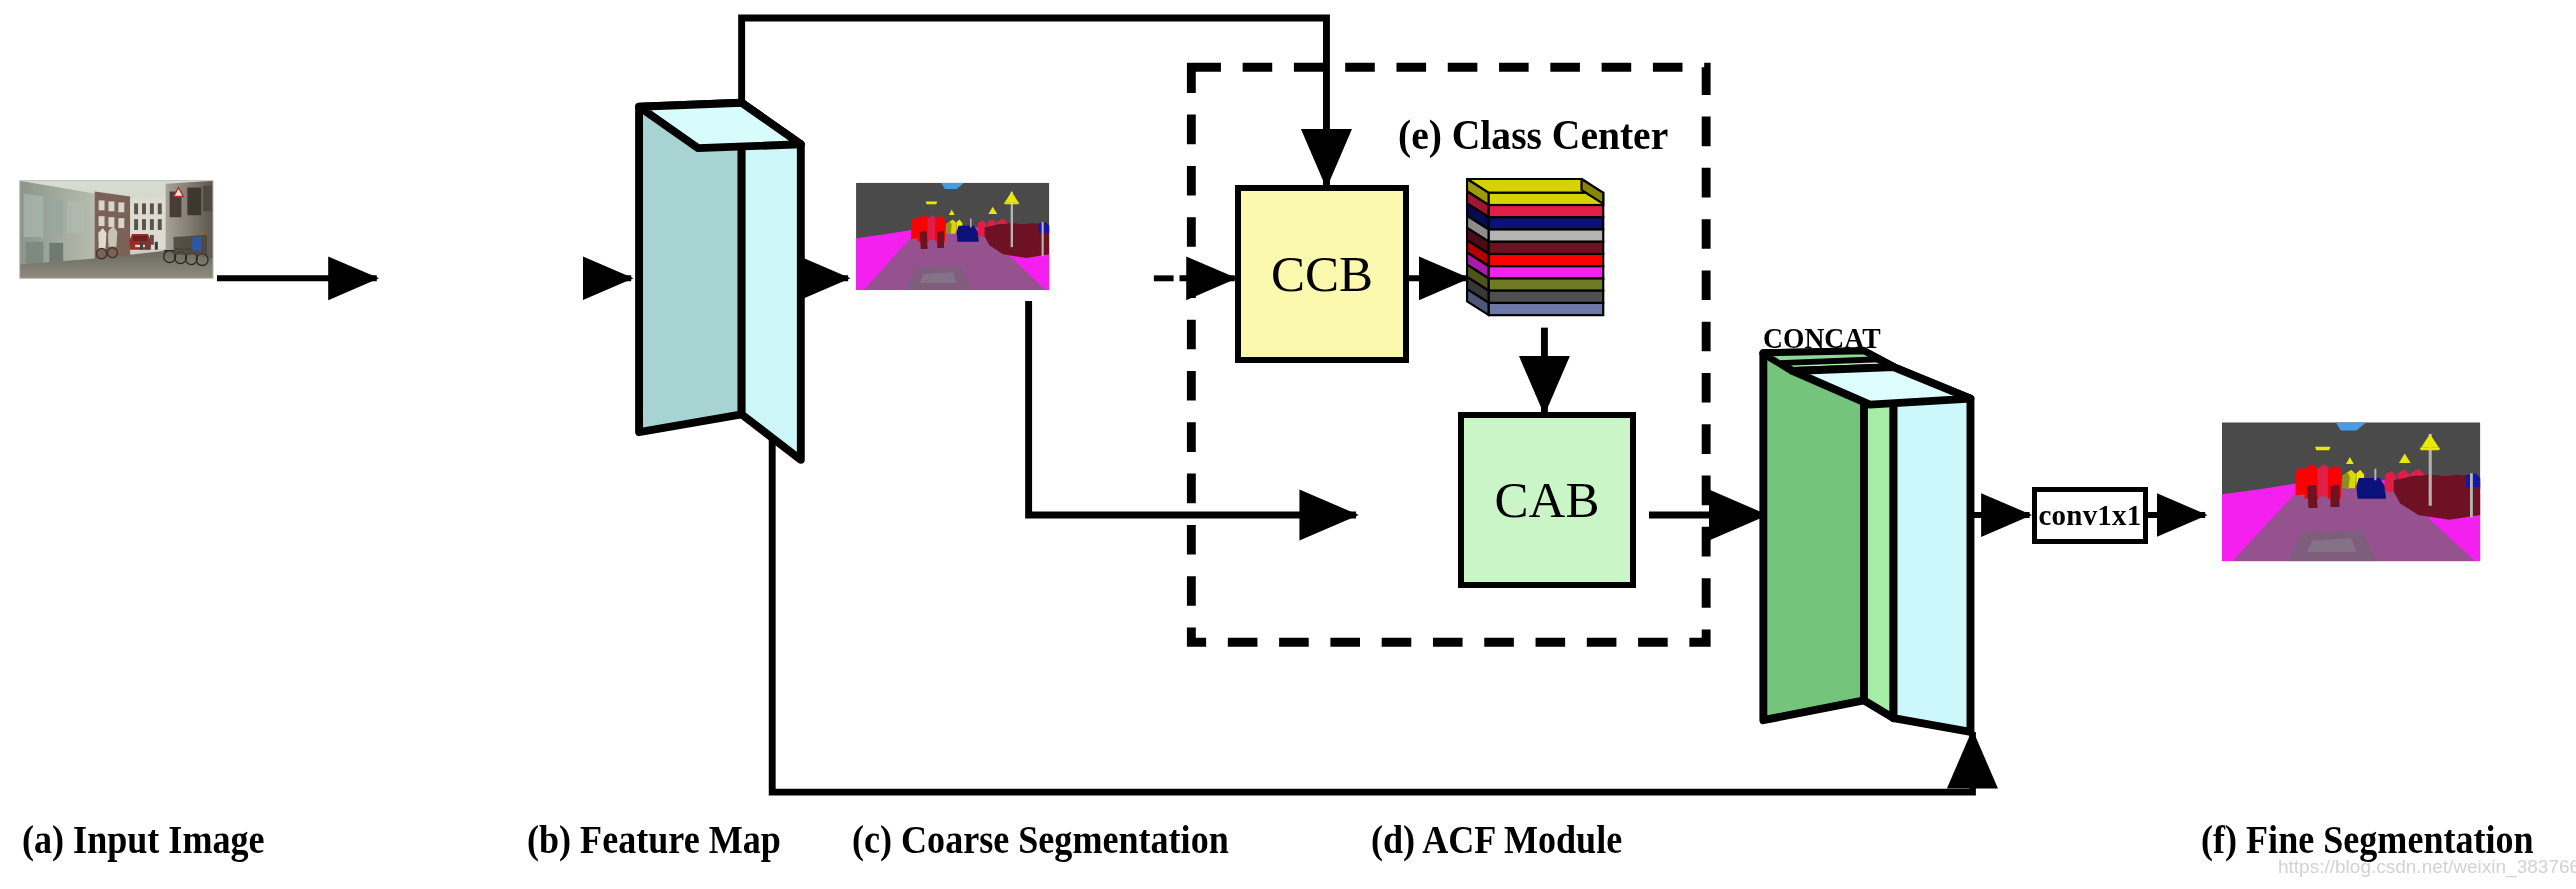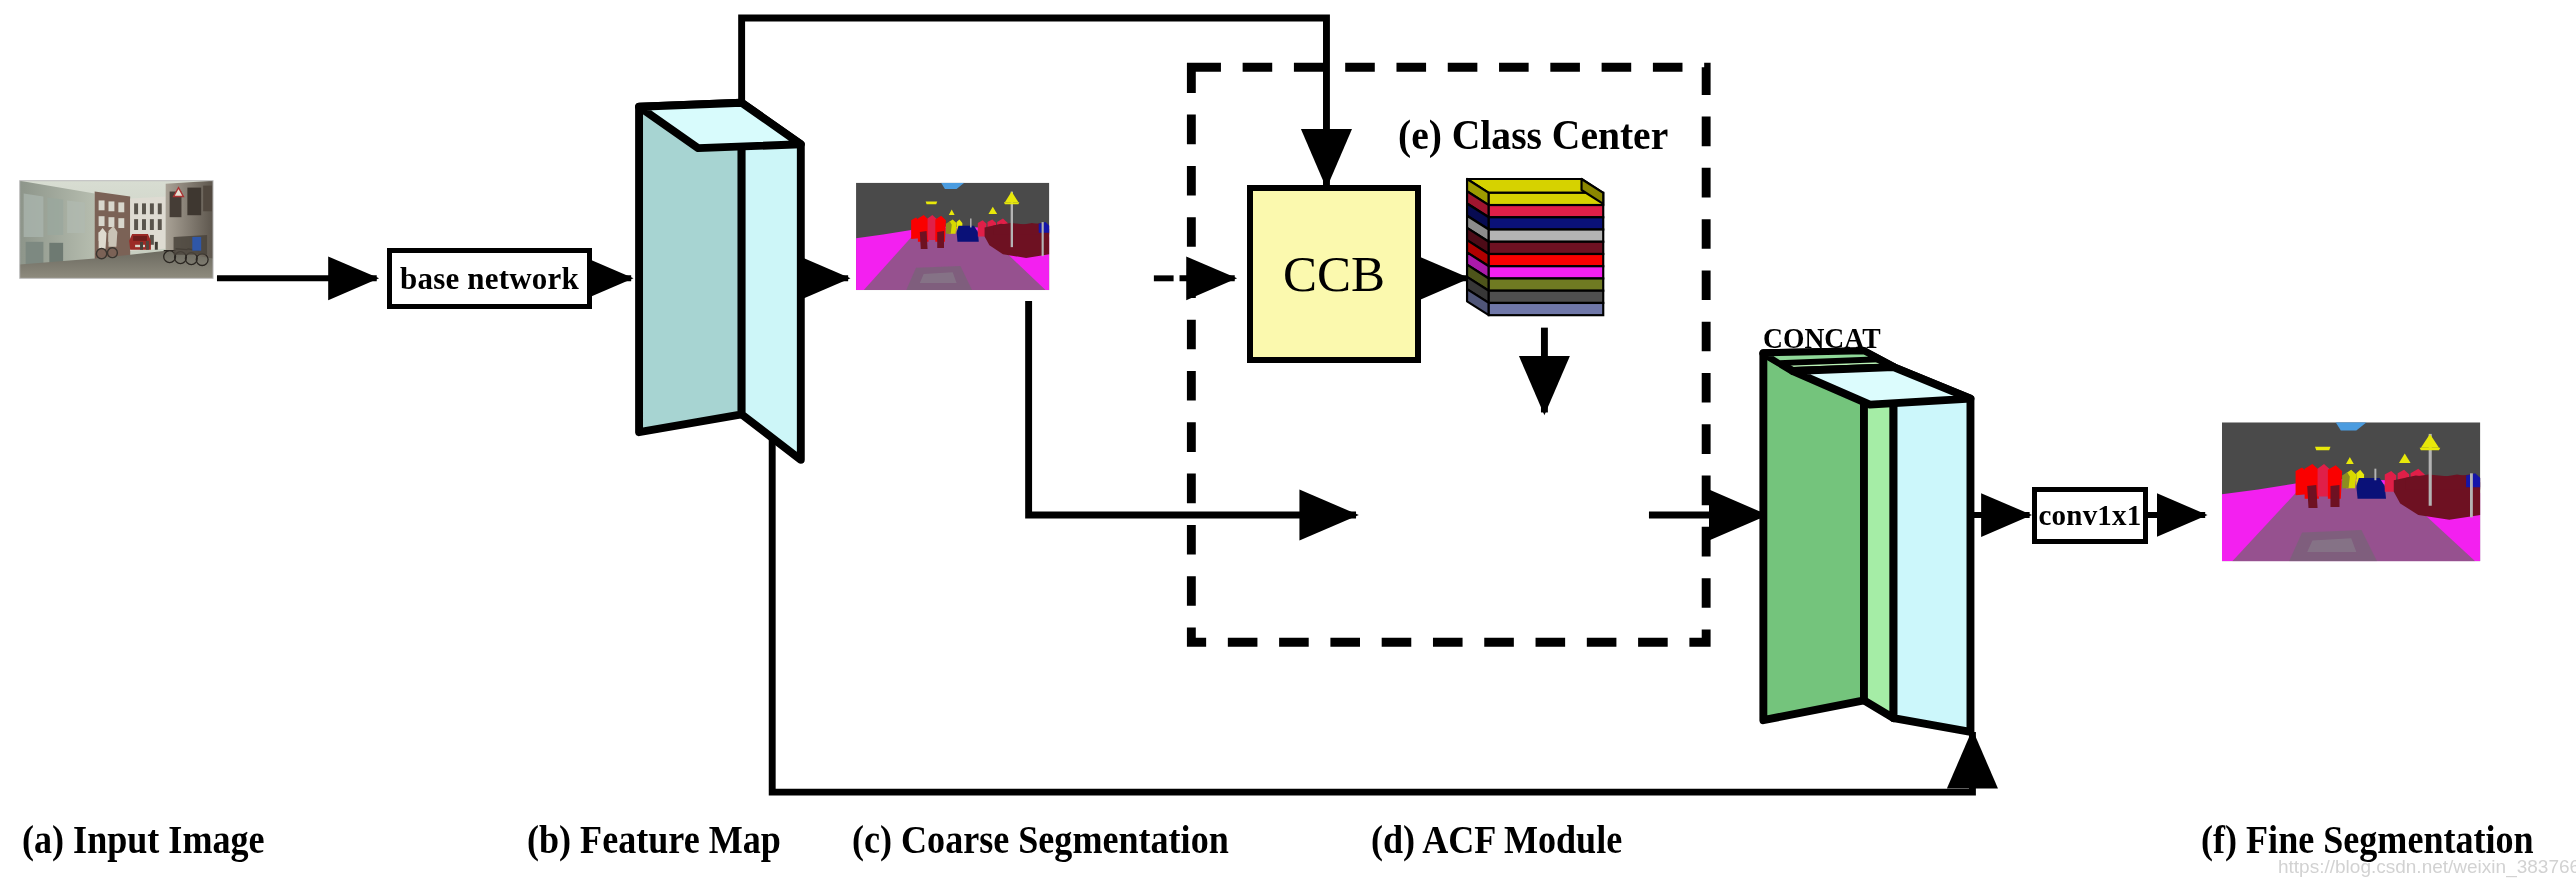--- a/index.html
+++ b/index.html
@@ -13,21 +13,21 @@
 
   
   .procbox{
     position:absolute;box-sizing:border-box;background:#ffffff;
     border:5px solid #000;display:flex;align-items:center;justify-content:center;
     font-weight:700;color:#000;white-space:nowrap;letter-spacing:0.2px;
   }
   .modbox{
     position:absolute;box-sizing:border-box;border:6px solid #000;
     display:flex;align-items:center;justify-content:center;
-    font-weight:400;color:#000;white-space:nowrap;margin-left:12px;
+    font-weight:400;color:#000;white-space:nowrap;
   }
   .caption{
     position:absolute;font-weight:700;color:#000;white-space:nowrap;
     font-family:"Liberation Serif","DejaVu Serif",serif;
     transform:scaleX(.88);transform-origin:left center;
   }
   .inline-label{
     position:absolute;font-weight:700;color:#000;white-space:nowrap;
     transform:scaleX(.92);transform-origin:left center;
   }
@@ -279,28 +279,28 @@
         <path d="M22,100.8 L0,86.8 L0,99.2 L22,113.2 z" fill="#4d541a" stroke="#000" stroke-width="2.2" stroke-linejoin="round"></path>
         <rect x="22" y="100.8" width="116" height="12.4" fill="#6f7a22" stroke="#000" stroke-width="2.2"></rect>
         <path d="M22,113.2 L0,99.2 L0,111.60000000000001 L22,125.60000000000001 z" fill="#373737" stroke="#000" stroke-width="2.2" stroke-linejoin="round"></path>
         <rect x="22" y="113.2" width="116" height="12.4" fill="#4f4f4f" stroke="#000" stroke-width="2.2"></rect>
         <path d="M22,125.60000000000001 L0,111.60000000000001 L0,124.00000000000001 L22,138 z" fill="#4f5577" stroke="#000" stroke-width="2.2" stroke-linejoin="round"></path>
         <rect x="22" y="125.60000000000001" width="116" height="12.4" fill="#6f77a8" stroke="#000" stroke-width="2.2"></rect>
         <path d="M138,14 L116,0 L116,11.16 L138,25.16 z" fill="#8a8600" stroke="#000" stroke-width="2.2" stroke-linejoin="round"></path>
       </svg>
   </div>
 
-  <div class="procbox" style="left:387px;top:248px;width:205px;height:61px;font-size:31px;">
-    <span>base network</span>
-  </div>
 
   <div class="modbox" style="left:1235px;top:185px;width:174px;height:178px;background:#fbf9ae;font-size:51px;">
     <span>CCB</span>
   </div>
 
+  <div class="modbox" style="left:1458px;top:412px;width:178px;height:176px;background:#c9f5c7;font-size:51px;">
+    <span>CAB</span>
+  </div>
 
   <div class="procbox" style="left:2032px;top:487px;width:116px;height:57px;font-size:29px;">
     <span>conv1x1</span>
   </div>
 
   <div class="inline-label" style="left:1763px;top:321px;font-size:30px;">
     <span>CONCAT</span>
   </div>
 
   <div class="inline-label" style="left:1398px;top:110px;font-size:43px;">

